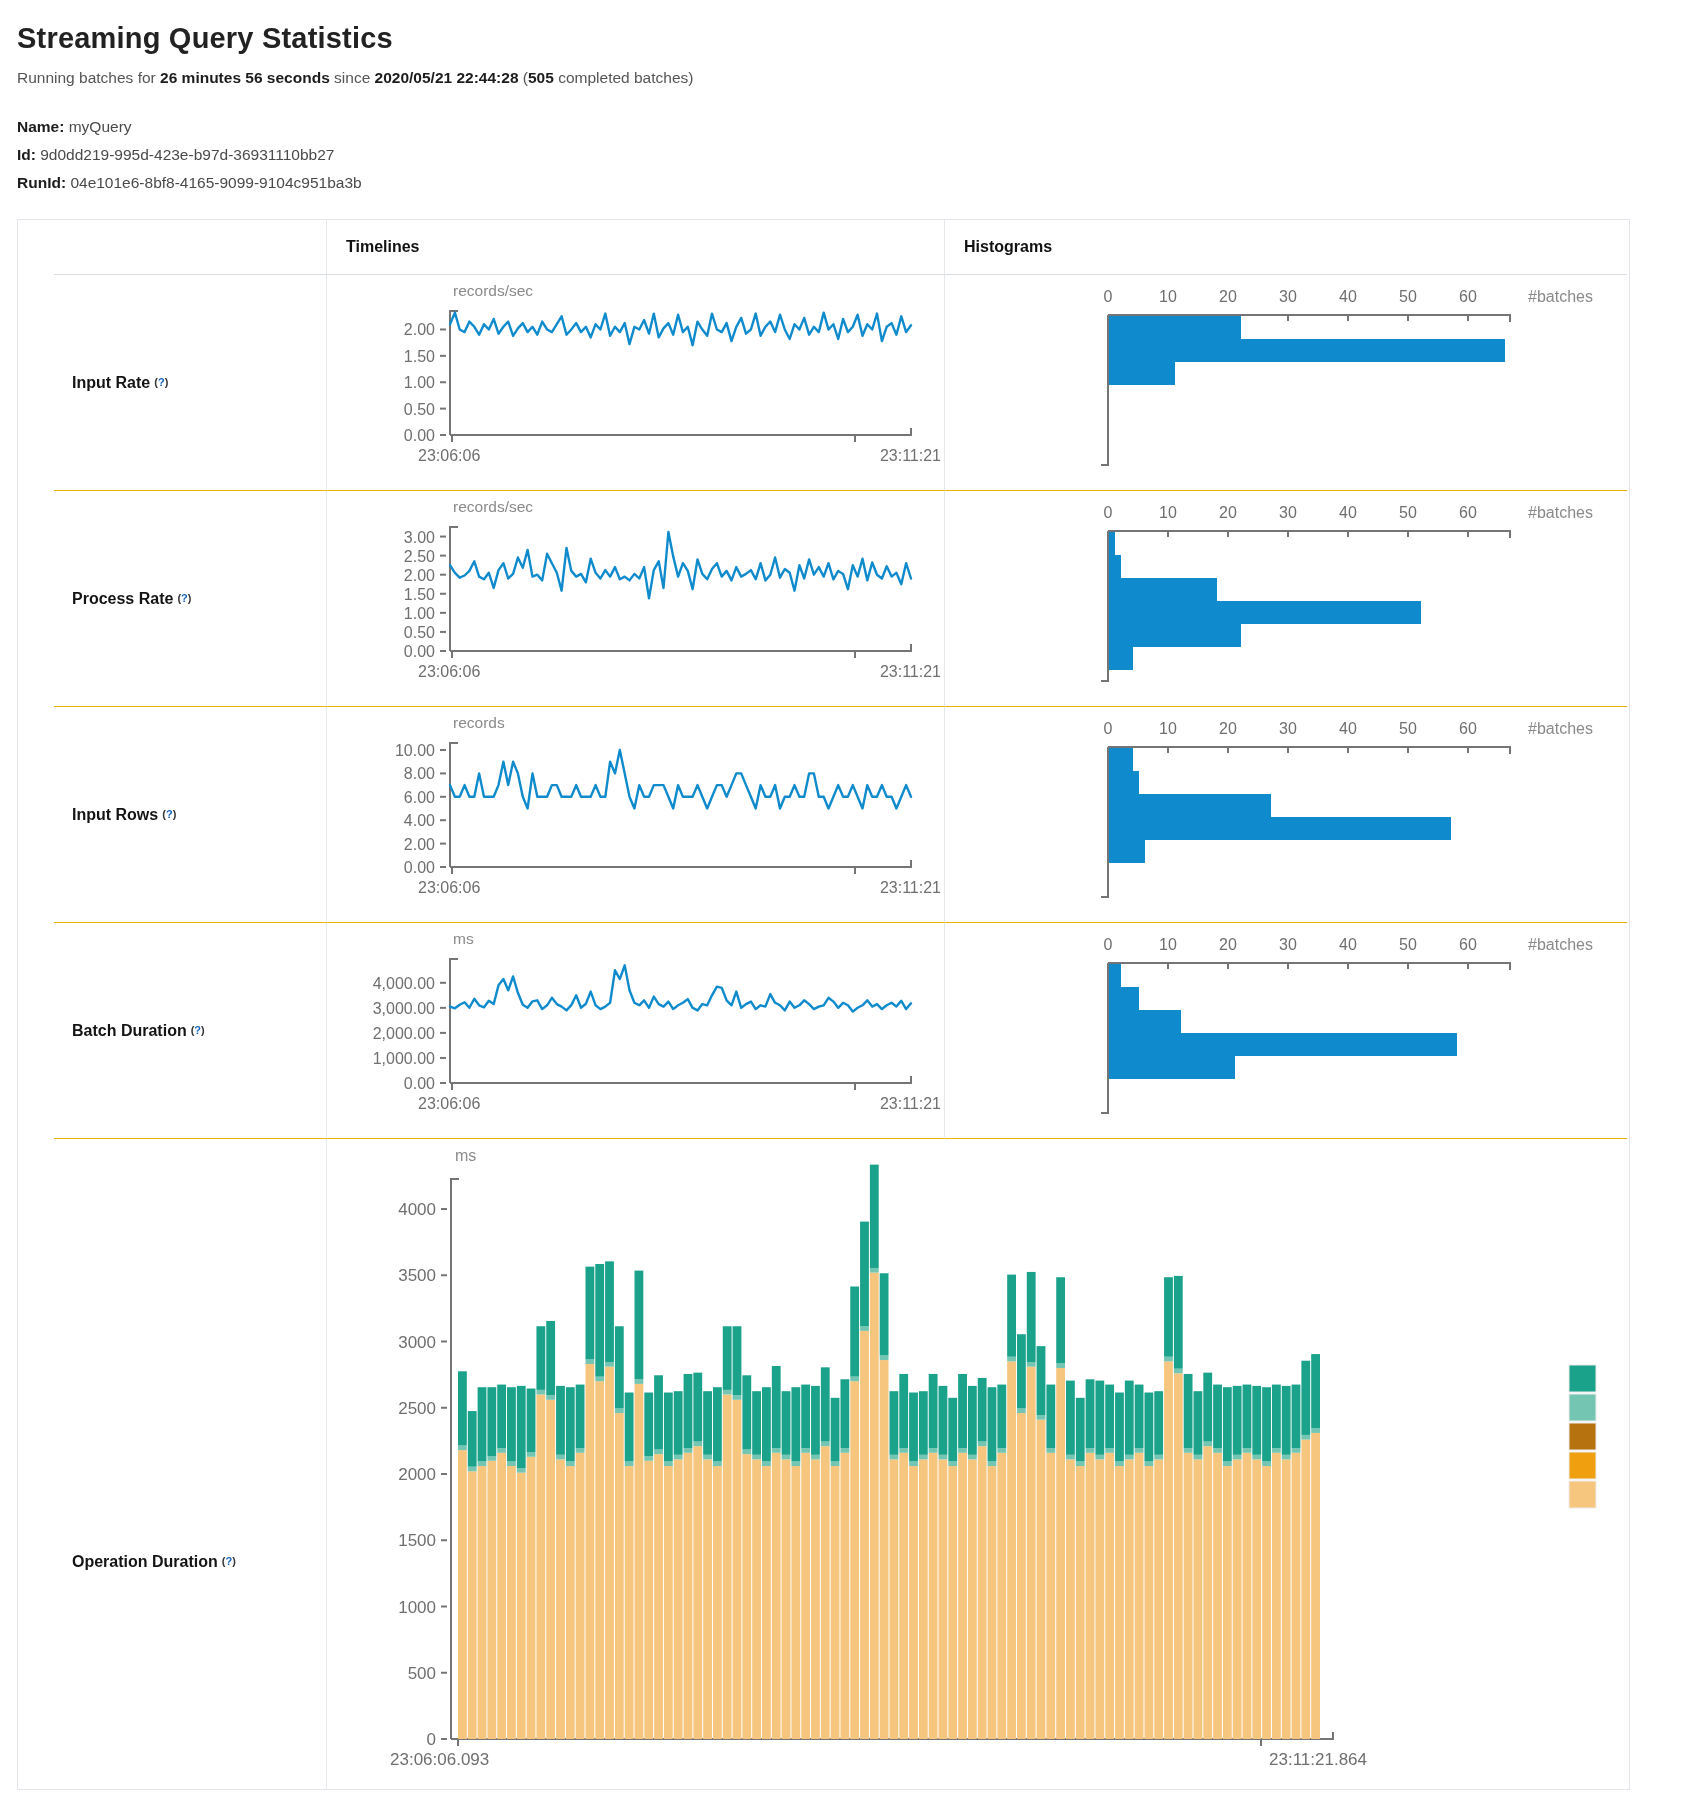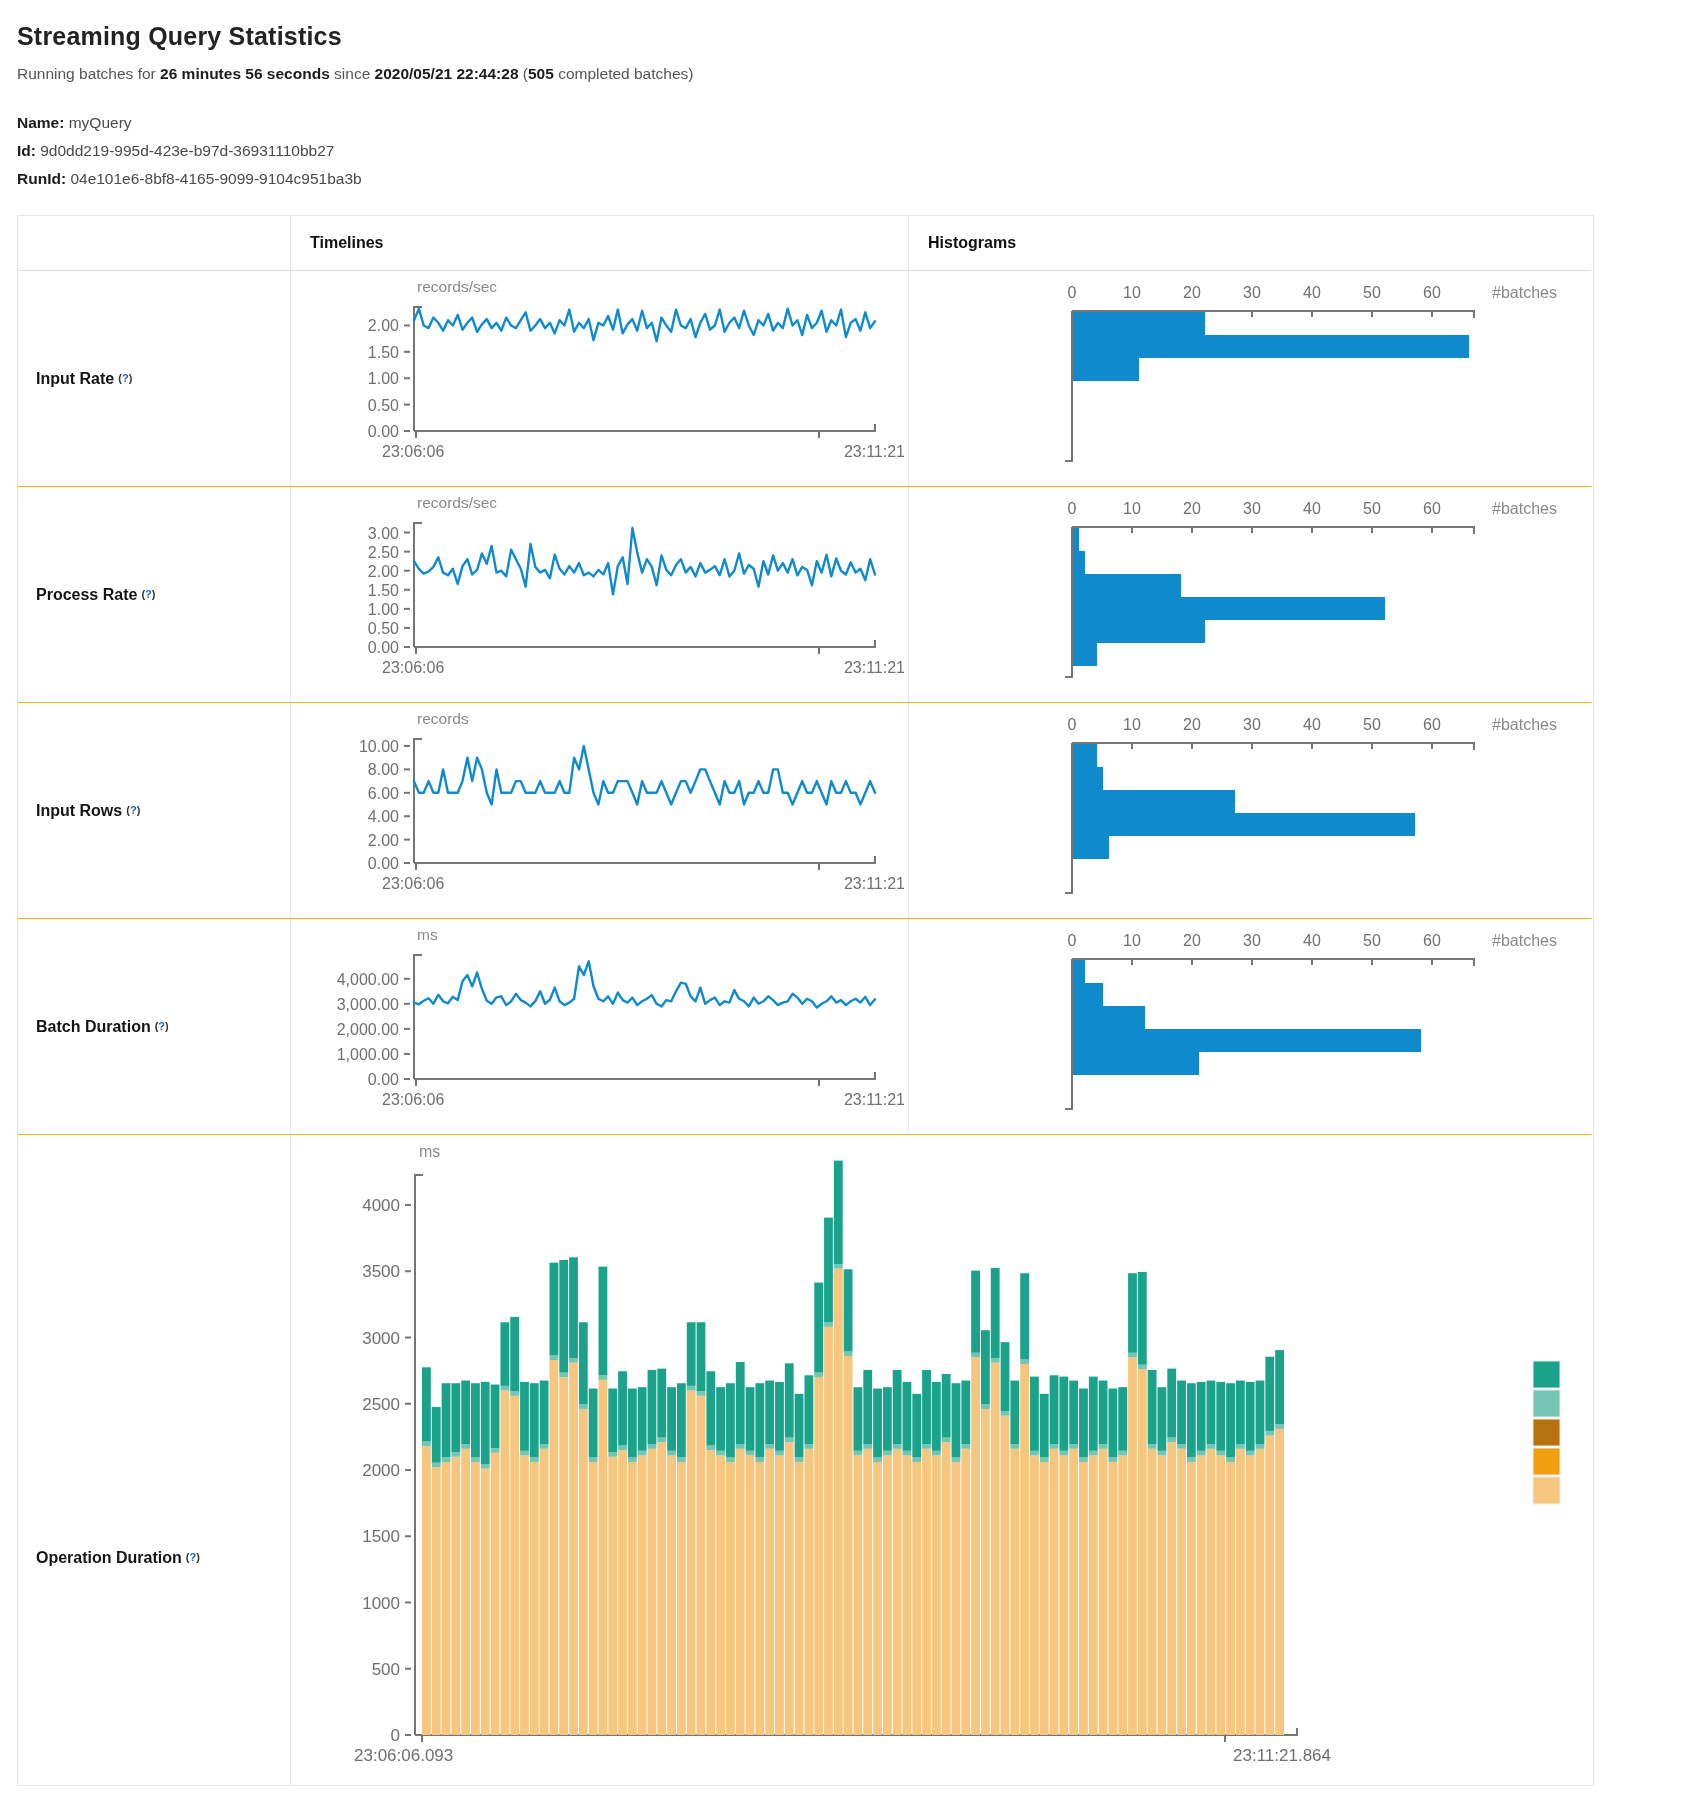--- a/index.html
+++ b/index.html
@@ -1,23 +1,23 @@
 <!DOCTYPE html>
 <html><head>
 <meta charset="utf-8">
 <style>
   html,body{margin:0;padding:0;background:#ffffff;}
   body{font-family:"Liberation Sans","DejaVu Sans",sans-serif;color:#444;width:1693px;}
   .page{padding:14px 0 30px 17px;}
-  .page-title{font-size:25px;font-weight:bold;color:#222;margin:8px 0 14px 0;letter-spacing:.2px;}
+  .page-title{font-size:29px;font-weight:bold;color:#222;margin:8px 0 14px 0;letter-spacing:.2px;}
   .subtitle{font-size:15.5px;color:#555;margin:0 0 26px 0;}
   .subtitle b{color:#1c1c1c;}
   .meta{font-size:15.5px;color:#4a4a4a;line-height:28px;margin:0 0 22px 0;}
   .meta b{color:#1c1c1c;}
-  .stats-table{width:1575px;border:1px solid #e2e5e9;display:grid;grid-template-columns:272px 618px 683px;background:#fff;}
+  .stats-table{width:1575px;border:1px solid #e2e5e9;display:grid;grid-template-columns:272px 618px 683px;background:#fff;padding-left:36px;}
   .cell{border-bottom:1px solid #eab308;box-sizing:border-box;background:#fff;}
   .col2,.col3{border-left:1px solid #e6e9ec;}
   .head-cell{height:55px;display:flex;align-items:center;padding-left:19px;font-size:16px;font-weight:bold;color:#111;border-bottom:1px solid #d9dde1;}
   .label-cell{display:flex;align-items:center;padding-left:18px;font-size:16px;font-weight:bold;color:#141414;}
   .label-cell .metric{white-space:nowrap;}
   sup.help{font-size:11px;font-weight:bold;margin-left:4px;position:relative;top:-1px;color:#333;cursor:pointer;}
   sup.help .q{color:#1665c0;}
   .chart-cell{position:relative;overflow:hidden;}
   .oplabel{align-items:center;padding-top:196px;}
   .span23{grid-column:2/4;}

